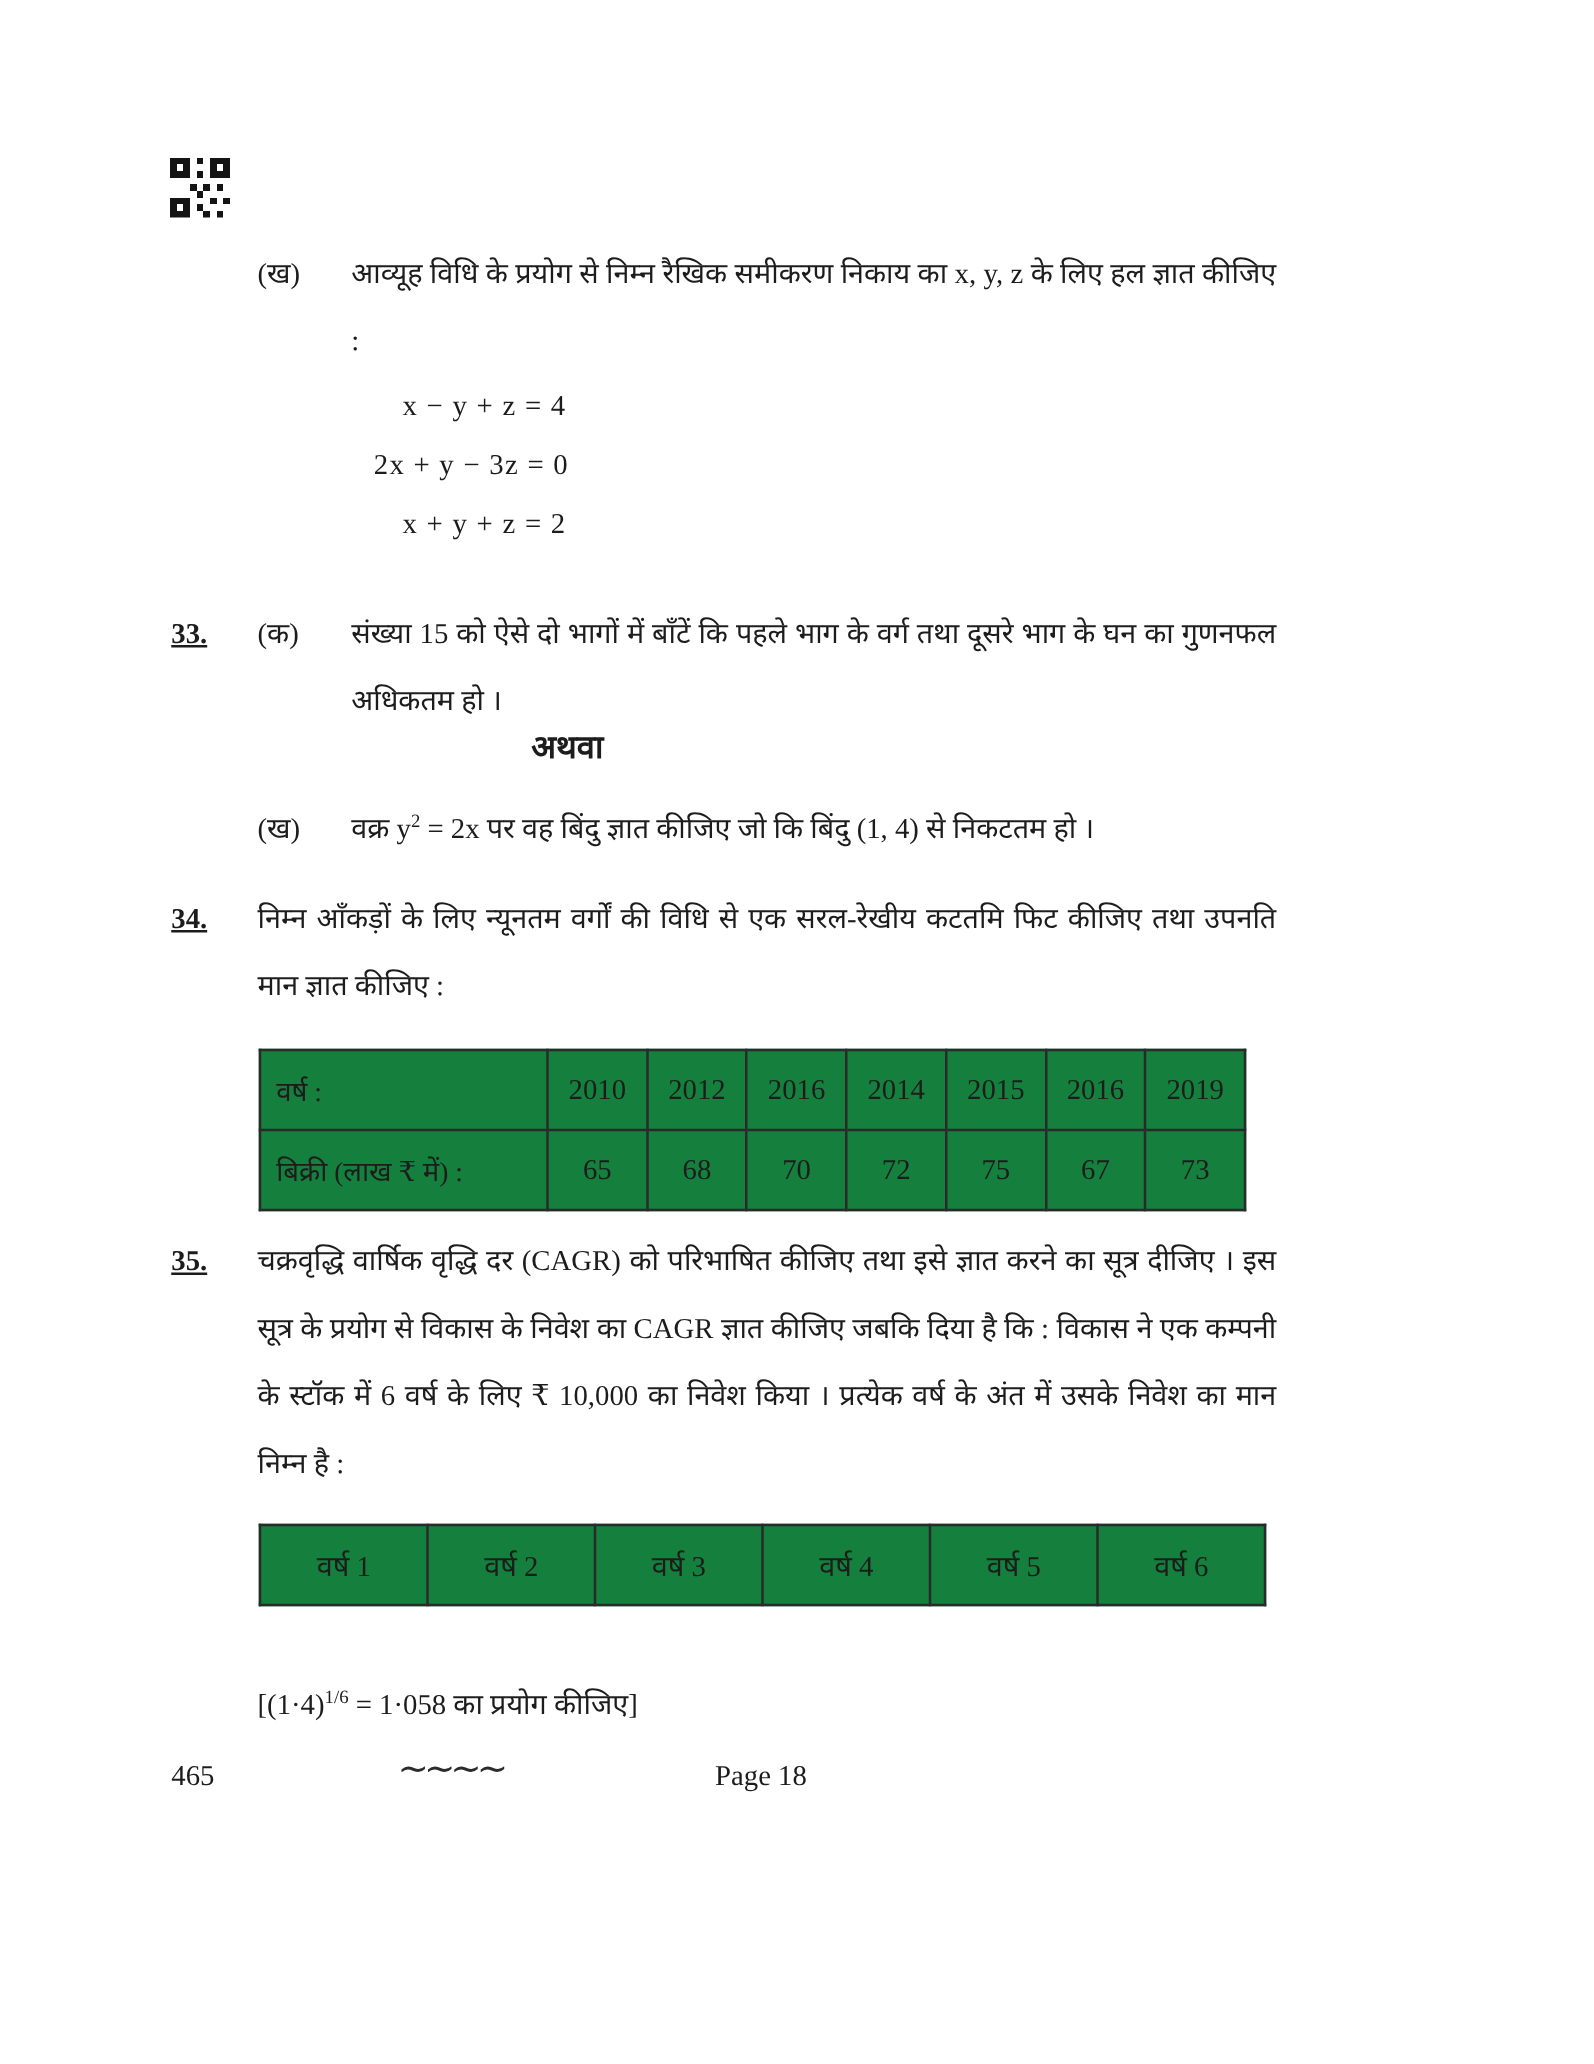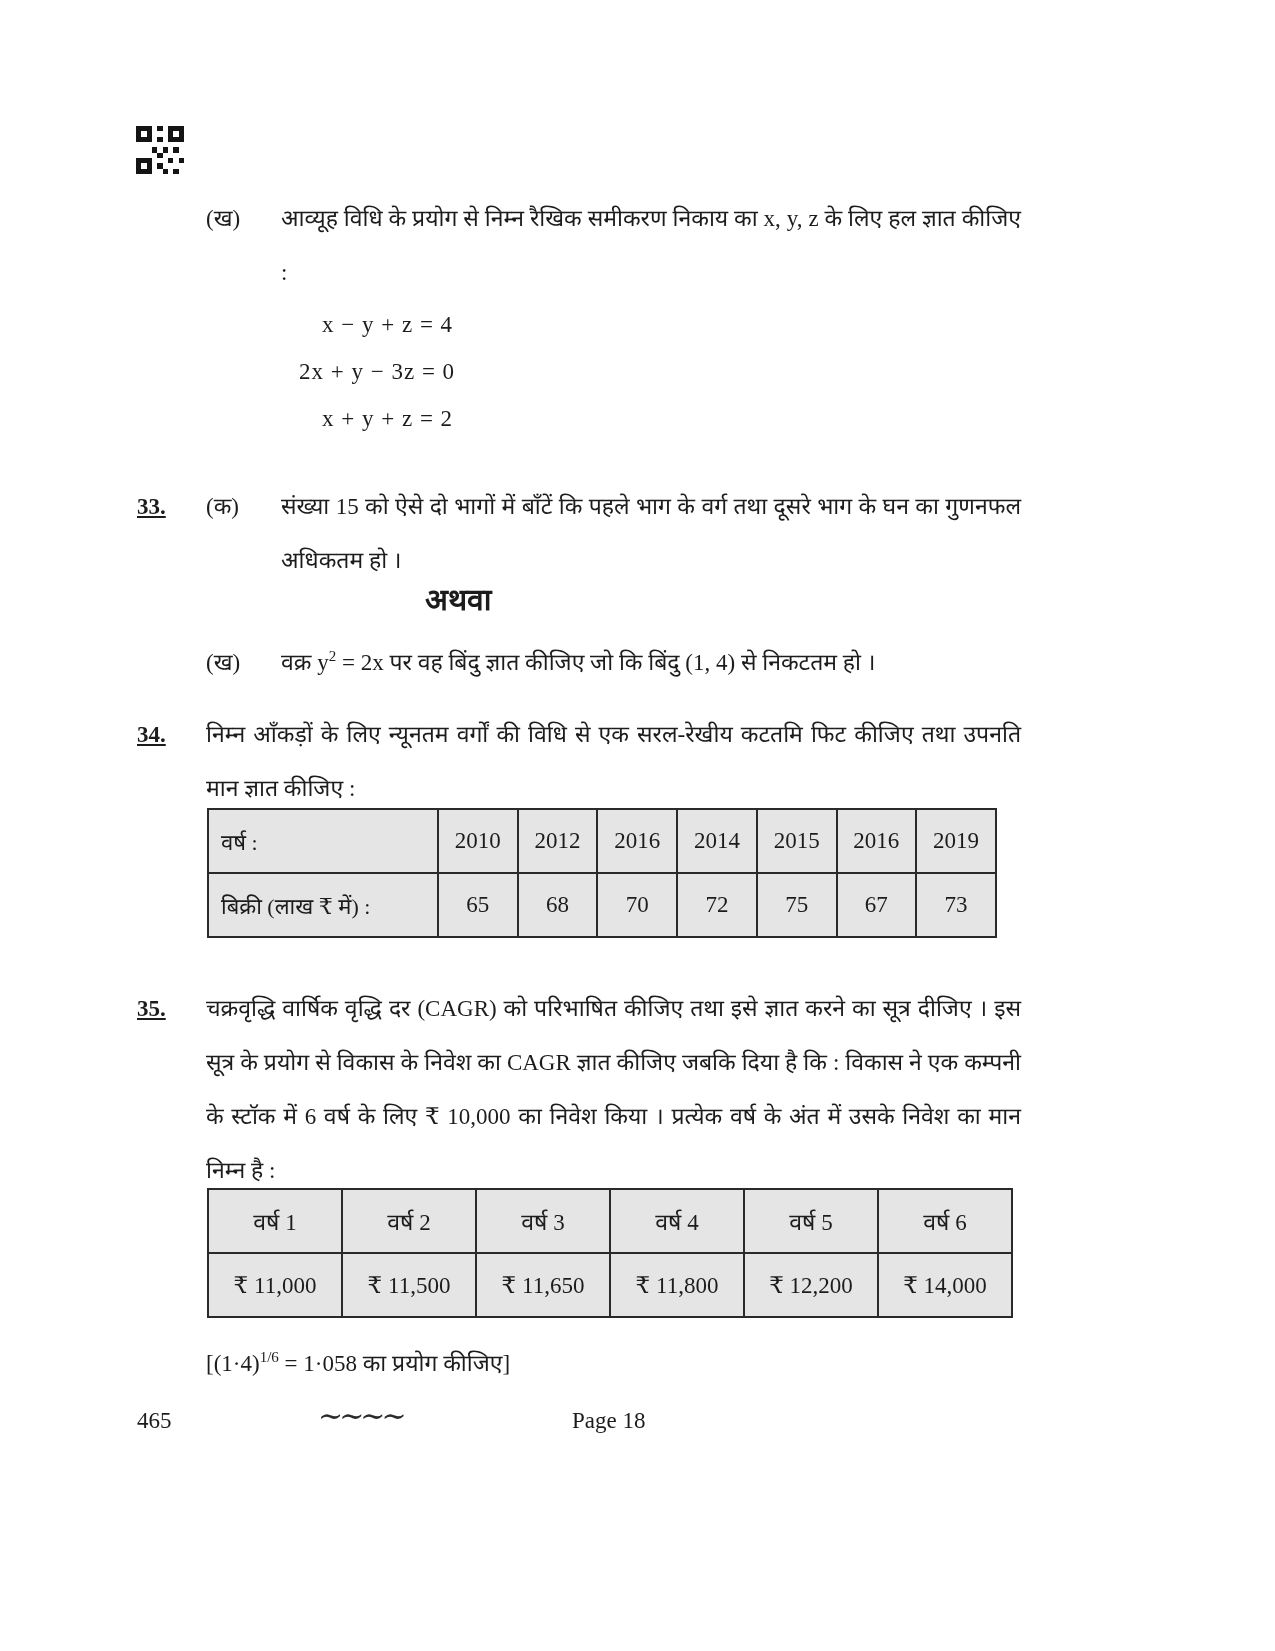--- a/index.html
+++ b/index.html
@@ -34,29 +34,30 @@
     text-decoration:underline;
   }
   .eq{
     position:absolute;
     font-size:23px;
     letter-spacing:1px;
     white-space:nowrap;
   }
   .or{
     position:absolute;
-    font-size:30px;
+    font-size:26px;
     font-weight:bold;
   }
   sup{font-size:15px;line-height:0;}
   .t{
     position:absolute;
     border-collapse:collapse;
     table-layout:fixed;
-    background:#e5e5e5;
+    background:#15803d;
+    margin-top:31px;
   }
   .t td{
     border:2px solid #2a2a2a;
     text-align:center;
     vertical-align:middle;
     font-size:23px;
     height:62px;
     padding:0 4px;
   }
   .t34{width:790px;}
@@ -164,28 +165,20 @@
   <table class="t t35" style="left:207px;top:1188px">
     <tbody>
         <tr>
       <td>वर्ष 1</td>
       <td>वर्ष 2</td>
       <td>वर्ष 3</td>
       <td>वर्ष 4</td>
       <td>वर्ष 5</td>
       <td>वर्ष 6</td>
     </tr>
-    <tr>
-      <td>₹ 11,000</td>
-      <td>₹ 11,500</td>
-      <td>₹ 11,650</td>
-      <td>₹ 11,800</td>
-      <td>₹ 12,200</td>
-      <td>₹ 14,000</td>
-    </tr>
   </tbody>
     </table>
 
   <div class="footnote" style="left:206px;top:1346px"><span>[(1·4)</span><sup>1/6</sup><span> = 1·058 का प्रयोग कीजिए]</span></div>
 
   <div class="footer-item" style="left:137px;top:1408px">465</div>
   <div class="squiggle" style="left:318px;top:1398px">∼∼∼∼</div>
   <div class="footer-item" style="left:572px;top:1408px">Page 18</div>
 
 </div>

